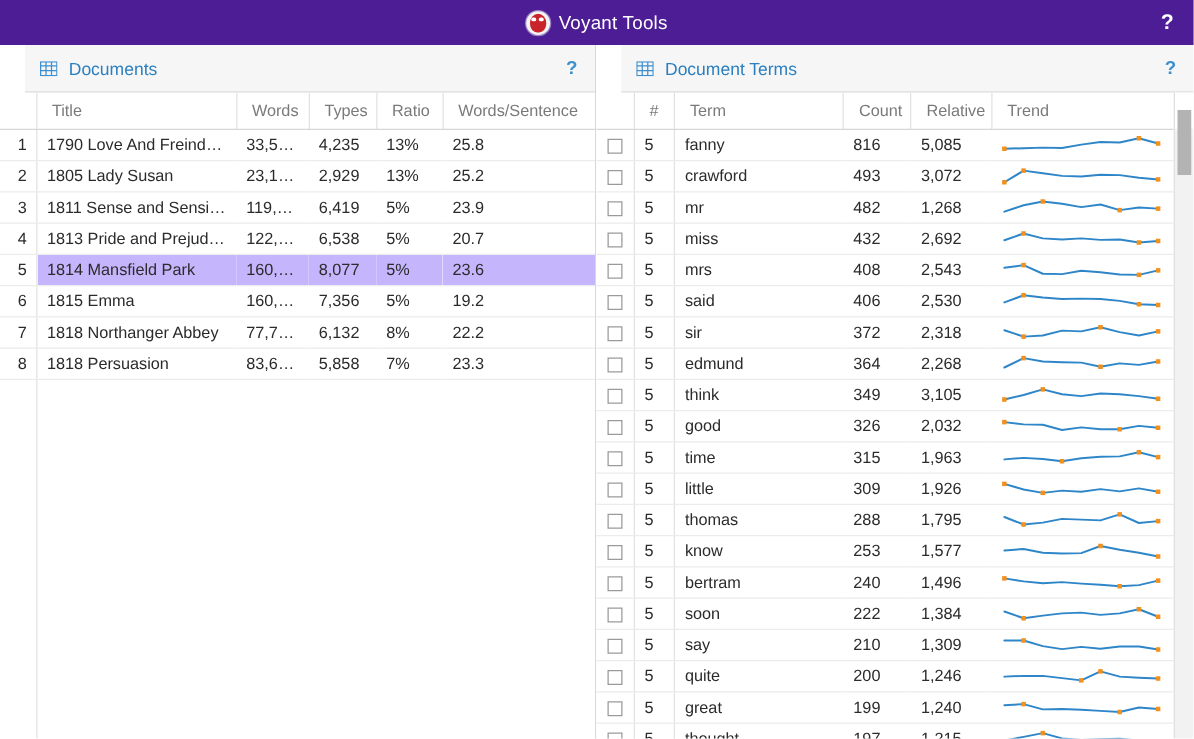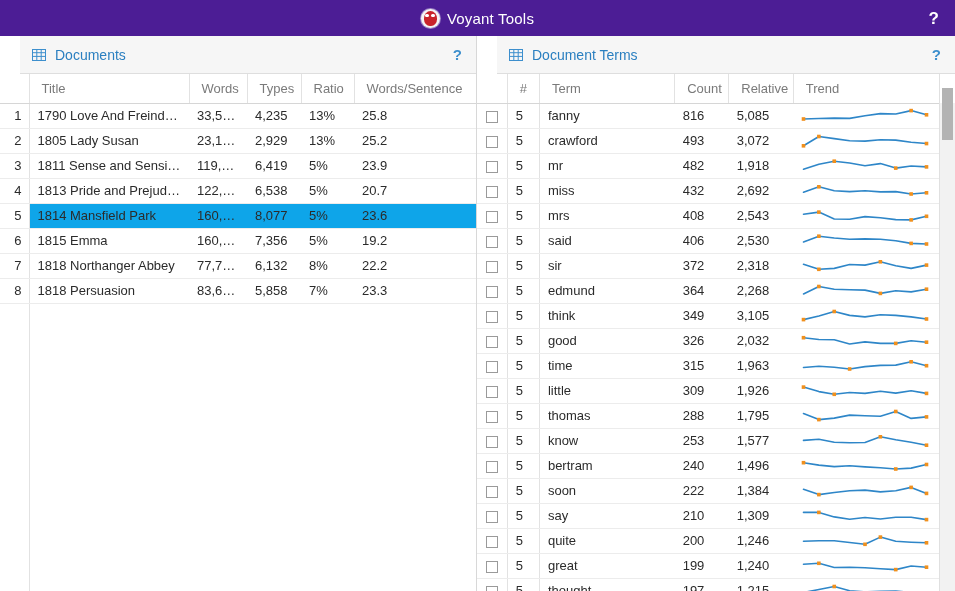--- a/index.html
+++ b/index.html
@@ -163,21 +163,21 @@
     overflow: hidden;
     text-overflow: ellipsis;
   }
   .col-idx {
     text-align: right;
     color: #3a3a3a;
     border-right: 1px solid #e2e2e2;
     padding-right: 7px !important;
   }
   th.col-idx { border-bottom: 1px solid #d6d6d6; }
-  tr.row-selected td { background: #0ea5e9; }
+  tr.row-selected td { background: #c4b5fd; }
   tr.row-selected td.col-idx { background: #ffffff; }
 
   
   #docs-table col.c-idx  { width: 29px; }
   #docs-table col.c-title{ width: 160px; }
   #docs-table col.c-words{ width: 58px; }
   #docs-table col.c-types{ width: 54px; }
   #docs-table col.c-ratio{ width: 53px; }
   #docs-table col.c-wps  { width: 132px; }
 
@@ -440,21 +440,21 @@
                     <rect x="16.07" y="3.70" width="3.6" height="3.6" fill="#f0901d"></rect>
                     <rect x="123.70" y="10.75" width="3.6" height="3.6" fill="#f0901d"></rect>
                   </svg>
                 </td>
               </tr>
               <tr>
                 <td class="c-chkcell"><span class="chk"></span></td>
                 <td class="c-numcell">5</td>
                 <td>mr</td>
                 <td>482</td>
-                <td>1,918</td>
+                <td>1,268</td>
                 <td class="c-trendcell">
                   <svg class="spark" viewBox="0 0 128 20" preserveAspectRatio="none">
                     <polyline points="2.50,13.30 17.88,8.20 33.25,5.20 48.63,7.00 64.00,9.70 79.38,7.60 94.75,12.10 110.13,10.00 125.50,10.90" fill="none" stroke="#2e86c8" stroke-width="1.6" stroke-linejoin="round" stroke-linecap="round"></polyline>
                     <rect x="31.45" y="3.40" width="3.6" height="3.6" fill="#f0901d"></rect>
                     <rect x="92.95" y="10.30" width="3.6" height="3.6" fill="#f0901d"></rect>
                     <rect x="123.70" y="9.10" width="3.6" height="3.6" fill="#f0901d"></rect>
                   </svg>
                 </td>
               </tr>
               <tr>

